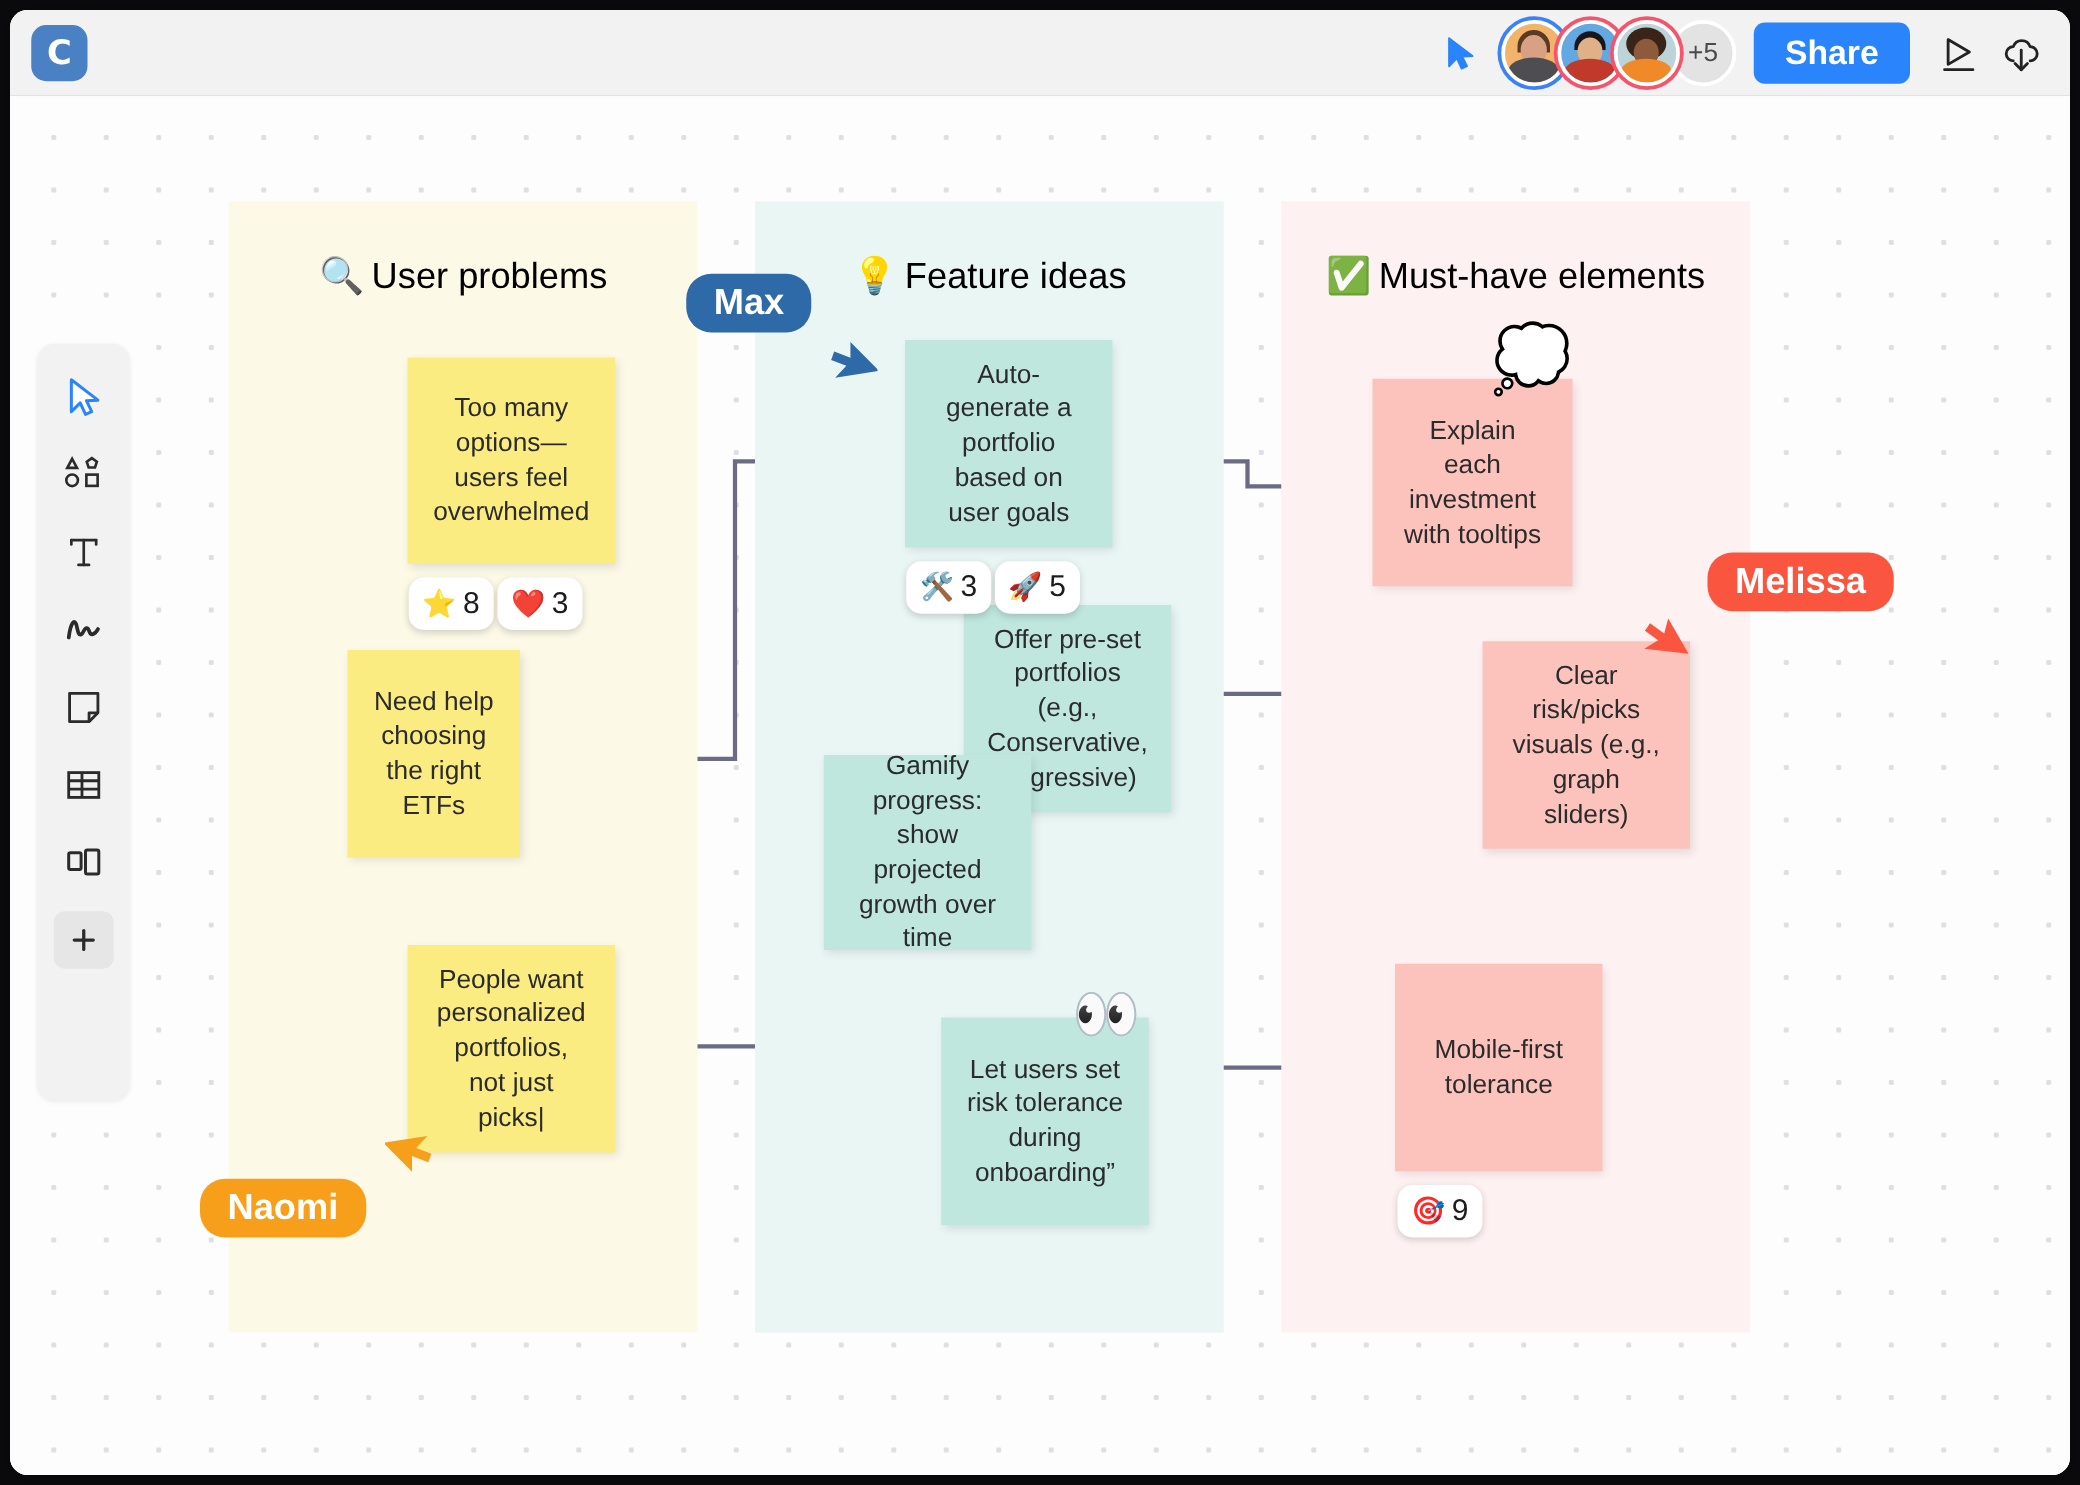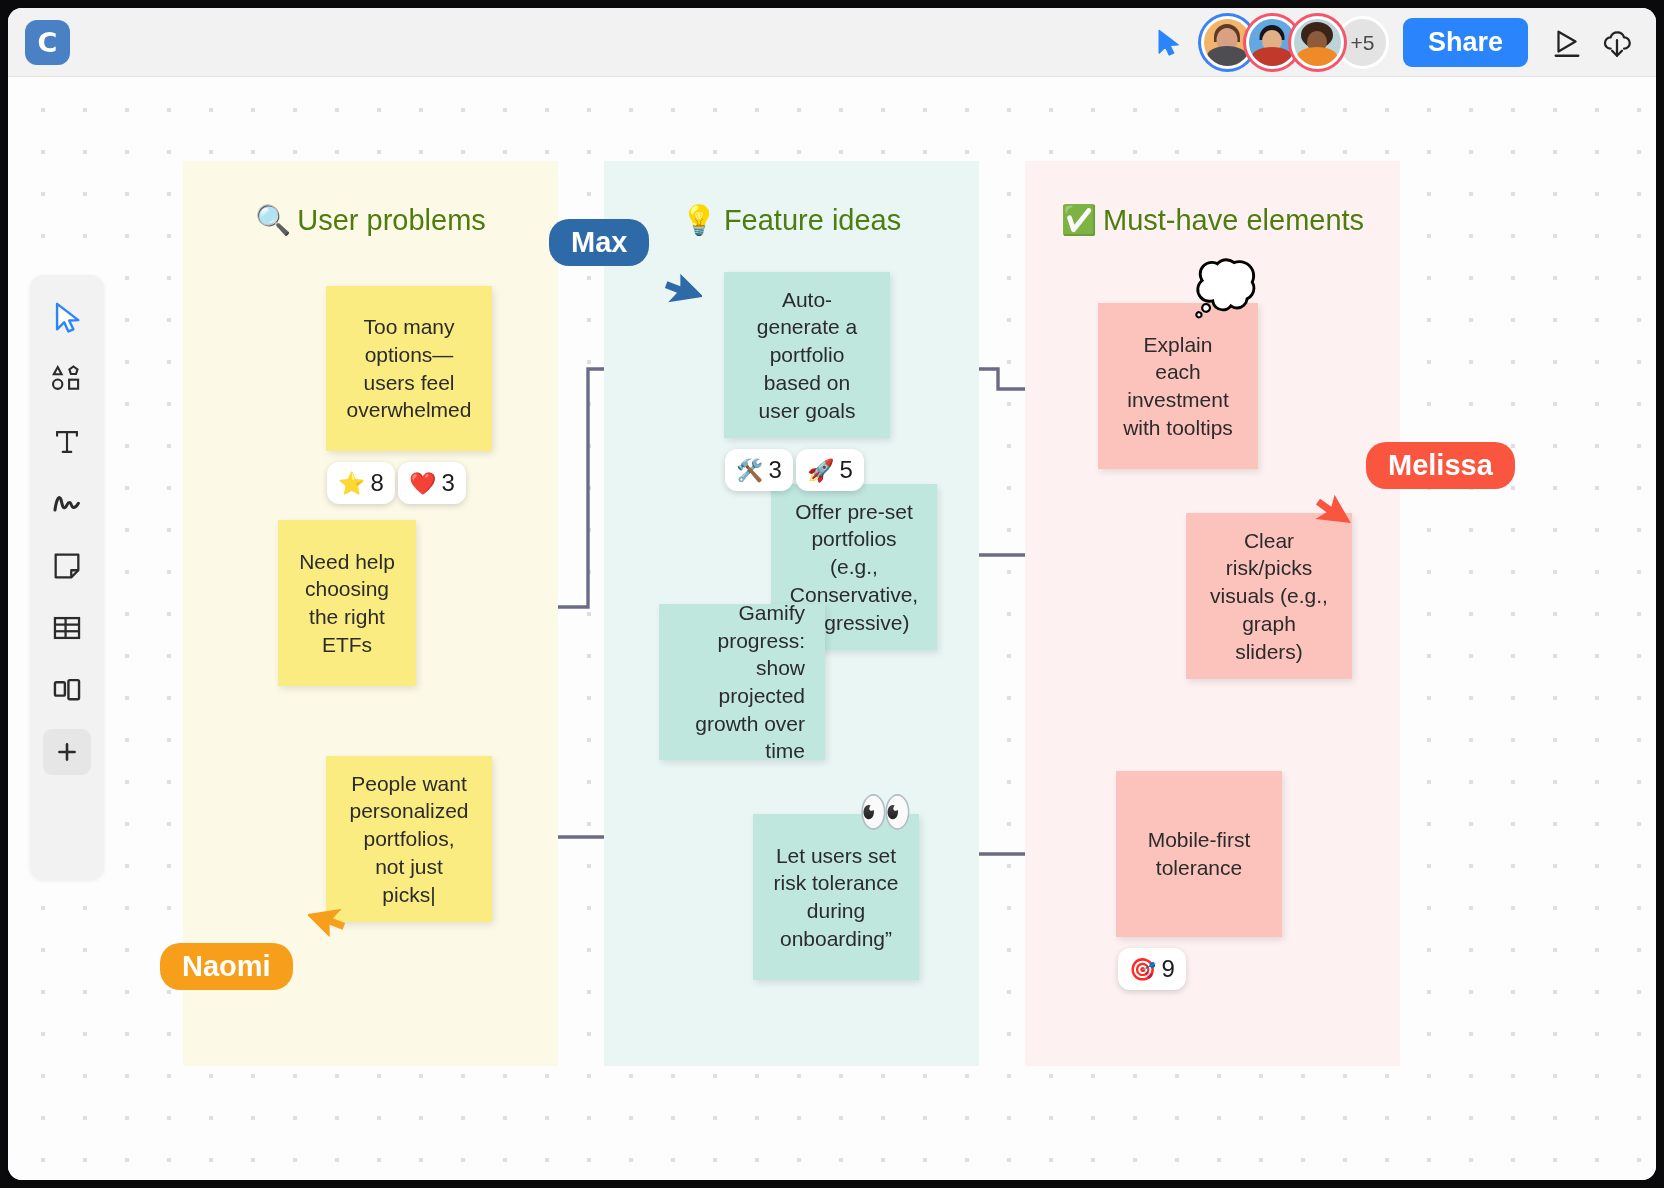--- a/index.html
+++ b/index.html
@@ -92,21 +92,21 @@
   .tool { width:56px; height:62px; display:flex; align-items:center; justify-content:center; cursor:pointer; border-radius:9px; }
   .tool.add { background:#e6e6e6; width:48px; height:46px; margin-top:8px; }
 
   
   .column { position:absolute; top:84px; height:905px; }
   #col-1 { left:175px; width:375px; background:#fdf9e7; }
   #col-2 { left:596px; width:375px; background:#eaf6f4;text-decoration:underline; }
   #col-3 { left:1017px; width:375px; background:#fdf1f2; }
   .col-title {
     position:absolute; top:42px; left:0; width:100%;
-    text-align:center; font-size:29px; color:#4d7c0f;
+    text-align:center; font-size:29px; color:#000000;
     font-family:"Liberation Sans", sans-serif;
   }
   .col-title .emo { font-family:"DejaVu Sans", sans-serif; margin-right:6px; }
 
   
   .note {
     position:absolute; box-sizing:border-box;
     display:flex; align-items:center; justify-content:center;
     text-align:center; padding:12px 20px;
     font-size:21px; line-height:1.32; color:#2b2b2b;
@@ -237,21 +237,21 @@
     <div class="note yellow" style="left:318px; top:209px; width:166px; height:165px;">Too many options—users feel overwhelmed</div>
 
     <div class="note yellow" style="left:270px; top:443px; width:138px; height:166px;">Need help choosing the right ETFs</div>
 
     <div class="note yellow" style="left:318px; top:679px; width:166px; height:166px;">People want personalized portfolios, not just picks|</div>
 
     <div class="note teal" style="left:716px; top:195px; width:166px; height:166px;">Auto-generate a portfolio based on user goals</div>
 
     <div class="note teal" style="left:763px; top:407px; width:166px; height:166px;">Offer pre-set portfolios (e.g., Conservative, Aggressive)</div>
 
-    <div class="note teal" style="left:651px; top:527px; width:166px; height:156px;text-align:right;">Gamify progress: show projected growth over time</div>
+    <div class="note teal" style="left:651px; top:527px; width:166px; height:156px;">Gamify progress: show projected growth over time</div>
 
     <div class="note teal" style="left:745px; top:737px; width:166px; height:166px;">Let users set risk tolerance during onboarding”</div>
 
     <div class="note pink" style="left:1090px; top:226px; width:160px; height:166px;">Explain each investment with tooltips</div>
 
     <div class="note pink" style="left:1178px; top:436px; width:166px; height:166px;">Clear risk/picks visuals (e.g., graph sliders)</div>
 
     <div class="note pink" style="left:1108px; top:694px; width:166px; height:166px;">Mobile-first tolerance</div>
 
     <div class="pill" style="left:319px; top:385px;">

